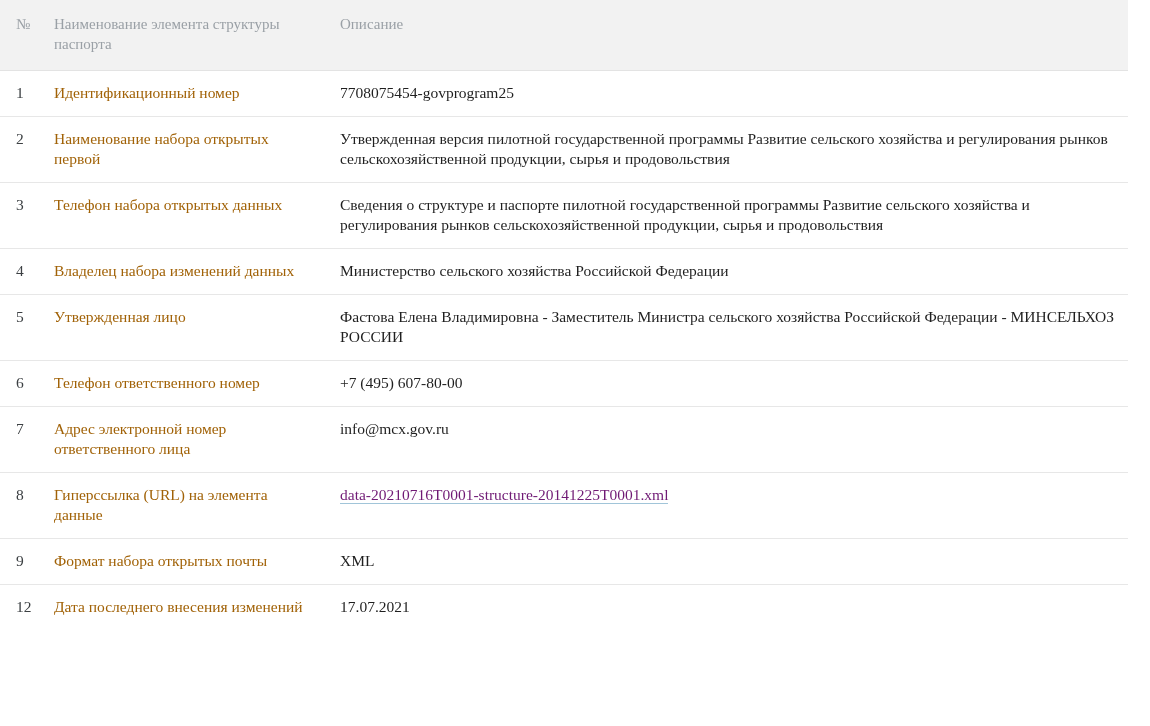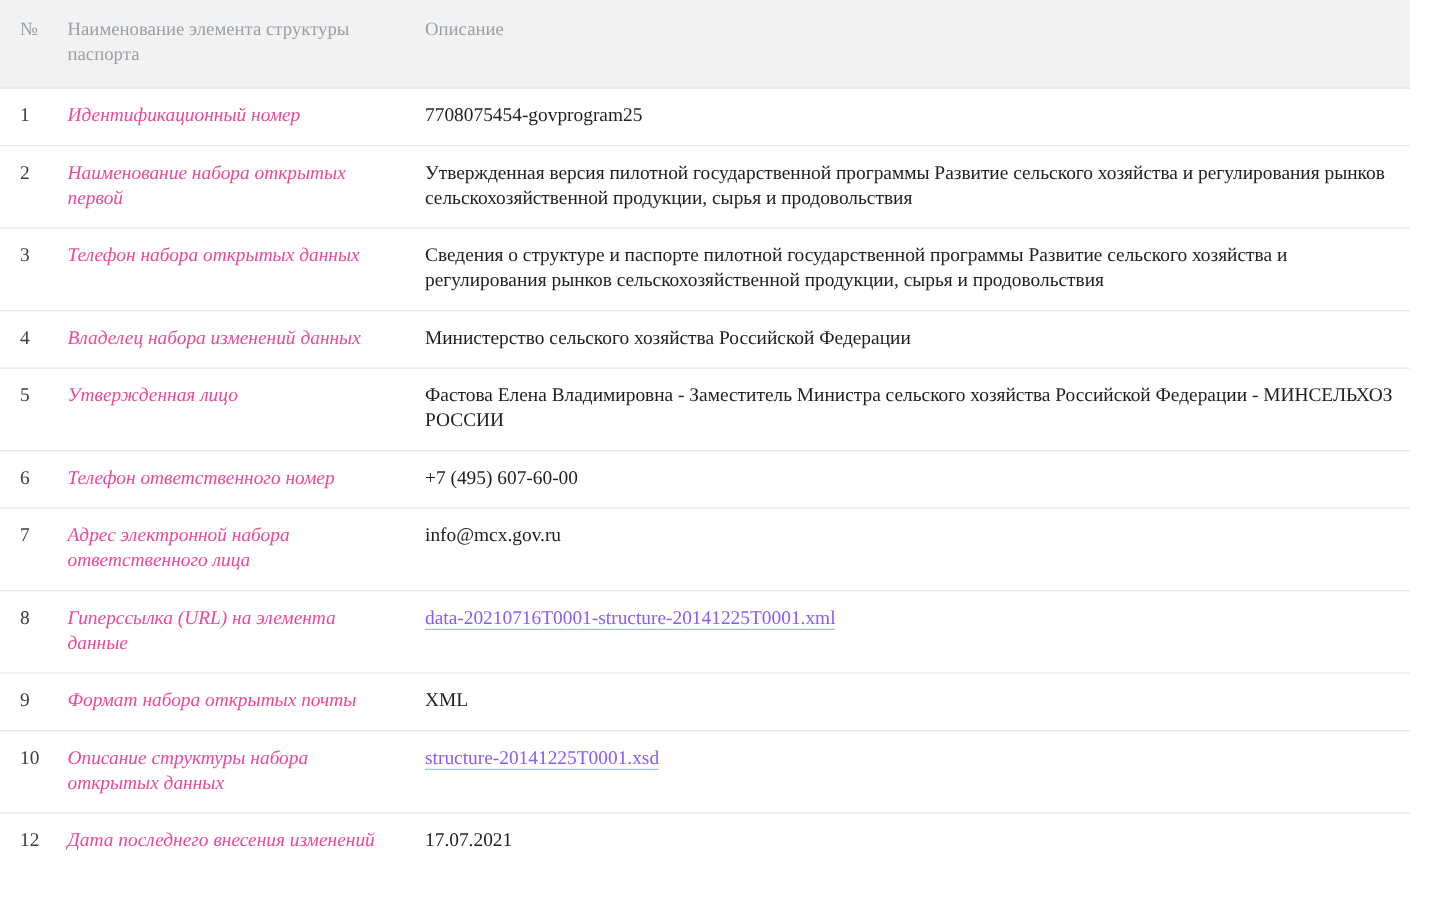--- a/index.html
+++ b/index.html
@@ -67,34 +67,33 @@
     padding: 12px 8px 13px 8px;
     border-bottom: 1px solid #e7e7e7;
   }
   tbody td.num {
     padding-left: 16px;
     color: #3c4043;
     font-size: 15.5px;
   }
   tbody td.name {
     padding-left: 10px;
-    color: #ec4899;
+    color: #a16207;
     padding-right: 24px;
-    font-style: italic;
   }
   tbody td.desc {
     padding-left: 12px;
     color: #1f1f1f;
     padding-right: 14px;
   }
   tbody tr:last-child td {
     border-bottom: none;
   }
   a.link {
-    color: #8b5cf6;
+    color: #701a75;
     text-decoration: none;
     border-bottom: 1px solid rgba(47,127,170,0.45);
   }
 </style>
 </head>
 <body>
 
 <div class="page">
   <table class="passport">
     <colgroup>
@@ -131,43 +130,38 @@
           <td class="desc">Министерство сельского хозяйства Российской Федерации</td>
         </tr>
         <tr>
           <td class="num">5</td>
           <td class="name">Утвержденная лицо</td>
           <td class="desc">Фастова Елена Владимировна - Заместитель Министра сельского хозяйства Российской Федерации - МИНСЕЛЬХОЗ РОССИИ</td>
         </tr>
         <tr>
           <td class="num">6</td>
           <td class="name">Телефон ответственного номер</td>
-          <td class="desc">+7 (495) 607-60-00</td>
+          <td class="desc">+7 (495) 607-80-00</td>
         </tr>
         <tr>
           <td class="num">7</td>
-          <td class="name">Адрес электронной набора ответственного лица</td>
+          <td class="name">Адрес электронной номер ответственного лица</td>
           <td class="desc">info@mcx.gov.ru</td>
         </tr>
         <tr>
           <td class="num">8</td>
           <td class="name">Гиперссылка (URL) на элемента данные</td>
           <td class="desc"><a class="link" href="#">data-20210716T0001-structure-20141225T0001.xml</a></td>
         </tr>
         <tr>
           <td class="num">9</td>
           <td class="name">Формат набора открытых почты</td>
           <td class="desc">XML</td>
         </tr>
         <tr>
-          <td class="num">10</td>
-          <td class="name">Описание структуры набора открытых данных</td>
-          <td class="desc"><a class="link" href="#">structure-20141225T0001.xsd</a></td>
-        </tr>
-        <tr>
           <td class="num">12</td>
           <td class="name">Дата последнего внесения изменений</td>
           <td class="desc">17.07.2021</td>
         </tr>
       </tbody>
   </table>
   <div class="right-margin"></div>
 </div>
 
 </body></html>

